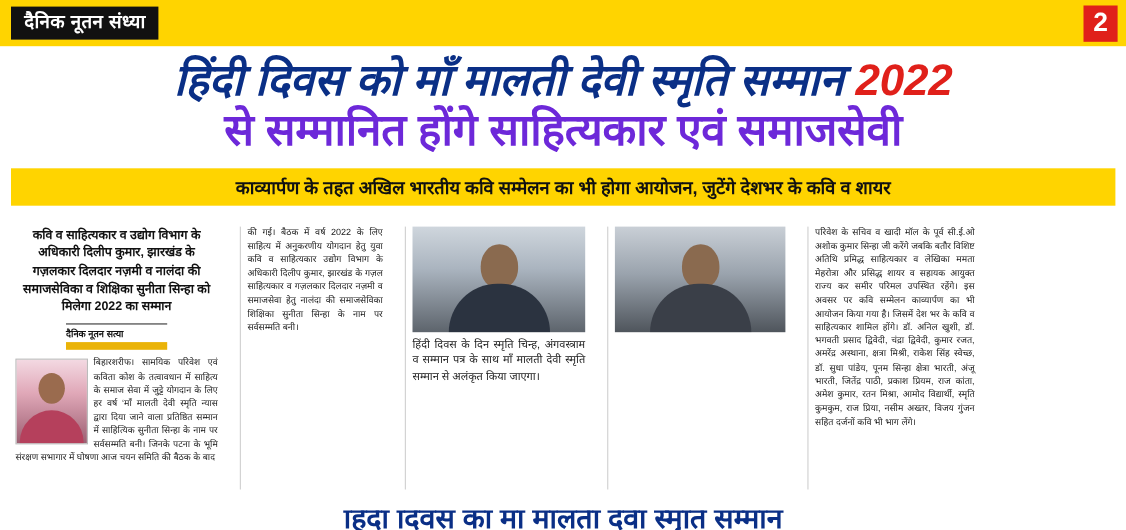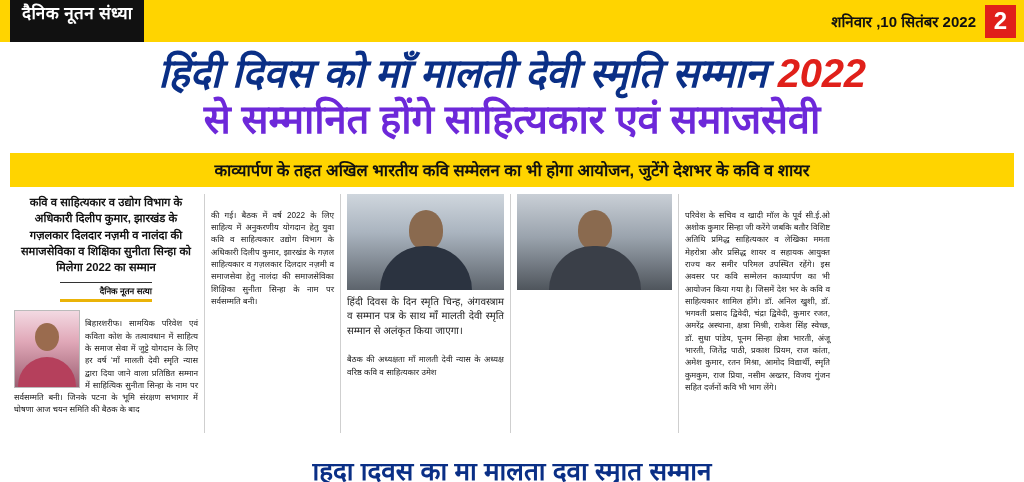--- a/index.html
+++ b/index.html
@@ -21,21 +21,21 @@
     align-items: center;
     padding: 0 8px 0 10px;
     position: relative;
   }
   .masthead-logo {
     background: #111111;
     color: #ffffff;
     font-weight: bold;
     font-size: 17px;
     letter-spacing: 0.4px;
-    padding: 4px 12px 19px 12px;
+    padding: 4px 12px 6px 12px;
     line-height: 1.15;
     white-space: nowrap;
   }
   .masthead-right {
     margin-left: auto;
     display: flex;
     align-items: center;
     gap: 9px;
   }
   .masthead-date {
@@ -79,35 +79,35 @@
   }
   .headline-line2 {
     font-size: 40px;
     color: #6d28d9;
     white-space: nowrap;
     margin-top: 4px;
   }
 
   
   .subhead {
-    margin: 12px 10px 0 10px;
+    margin: 12px 10px 12px 10px;
     background: #ffd400;
     text-align: center;
     font-weight: bold;
     font-size: 16.5px;
     color: #111111;
     padding: 5px 6px 6px 6px;
     white-space: nowrap;
     overflow: hidden;
   }
 
   
   .body-area {
     display: flex;
-    gap: 0;
+    gap: 14px;
     padding: 7px 8px 0 8px;
     height: 246px;
   }
 
   .col {
     position: relative;
     font-size: 8.2px;
     line-height: 1.5;
     color: #1a1a1a;
     text-align: justify;
@@ -125,26 +125,26 @@
   .lead {
     font-weight: bold;
     font-size: 11.3px;
     line-height: 1.45;
     color: #111111;
     text-align: center;
     margin-bottom: 6px;
   }
 
   .byline {
-    text-align: right;
+    text-align: left;
     font-weight: bold;
     font-size: 8.5px;
     color: #111111;
     border-top: 1px solid #333;
-    border-bottom: 3px solid #eab308;
+    border-bottom: 7px solid #eab308;
     padding: 2px 0;
     width: 92px;
     margin: 0 auto 6px auto;
   }
 
   .photo {
     width: 100%;
     height: 96px;
     background: linear-gradient(170deg, #d9d4cb 0%, #b9b2a5 45%, #8d867a 100%);
     position: relative;
@@ -206,21 +206,21 @@
     background: #b5405c;
   }
 
   .caption {
     font-size: 10px;
     line-height: 1.45;
     color: #222;
     margin-bottom: 4px;
   }
 
-  p.txt { margin: 16px 0 4px 0; }
+  p.txt { margin: 0 0 4px 0; }
 
   
   .bottom-strip {
     position: absolute;
     left: 0; right: 0; bottom: 0;
     height: 18px;
     overflow: hidden;
     text-align: center;
   }
   .bottom-strip .clip {
@@ -232,21 +232,20 @@
     position: relative;
     top: -6px;
   }
 </style>
 </head>
 <body>
 
 <div class="masthead">
   <div class="masthead-logo">दैनिक नूतन संध्या</div>
   <div class="masthead-right">
-    <div class="masthead-date">शनिवार ,10 सितंबर 2022</div>
     <div class="page-num">2</div>
   </div>
 </div>
 
 <div class="headline-wrap">
   <div class="headline headline-line1">
     <span>हिंदी दिवस को माँ मालती देवी स्मृति सम्मान </span><span class="year">2022</span>
   </div>
   <div class="headline headline-line2">से सम्मानित होंगे साहित्यकार एवं समाजसेवी</div>
 </div>
@@ -268,21 +267,20 @@
   <div class="col col-2">
     <p class="txt">की गई। बैठक में वर्ष 2022 के लिए साहित्य में अनुकरणीय योगदान हेतु युवा कवि व साहित्यकार उद्योग विभाग के अधिकारी दिलीप कुमार, झारखंड के गज़ल साहित्यकार व गज़लकार दिलदार नज़मी व समाजसेवा हेतु नालंदा की समाजसेविका शिक्षिका सुनीता सिन्हा के नाम पर सर्वसम्मति बनी।</p>
   </div>
 
   <div class="col col-3">
     <div class="photo portrait-male">
       <div class="head"></div>
       <div class="shoulders"></div>
     </div>
     <div class="caption">हिंदी दिवस के दिन स्मृति चिन्ह, अंगवस्त्राम व सम्मान पत्र के साथ माँ मालती देवी स्मृति सम्मान से अलंकृत किया जाएगा।</div>
-    <p class="txt">बैठक की अध्यक्षता माँ मालती देवी न्यास के अध्यक्ष वरिष्ठ कवि व साहित्यकार उमेश</p>
   </div>
 
 
   <div class="col col-5">
     <div class="photo portrait-male2">
       <div class="head"></div>
       <div class="shoulders"></div>
     </div>
   </div>
 

